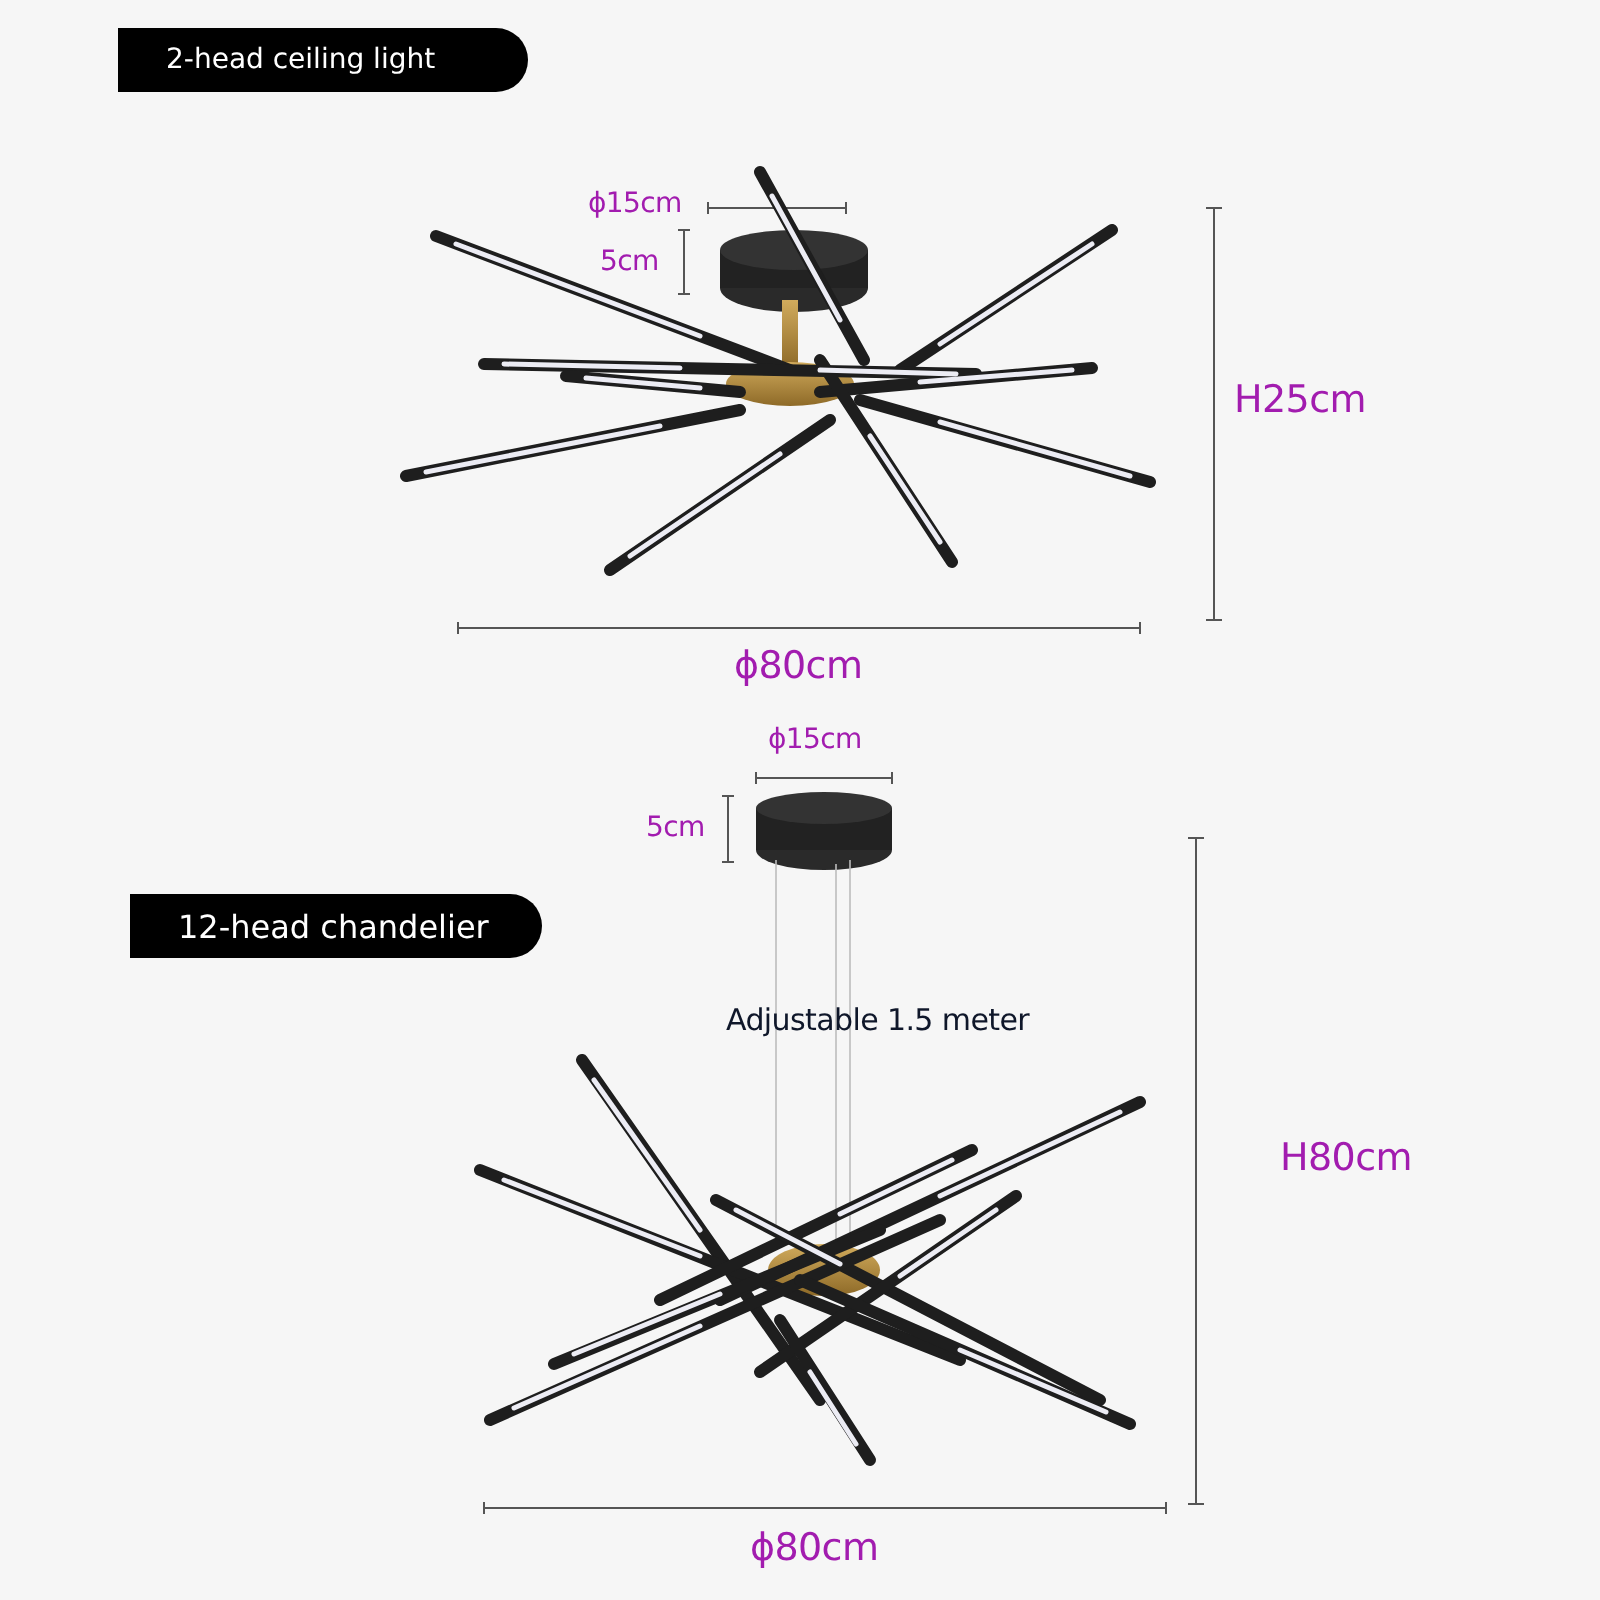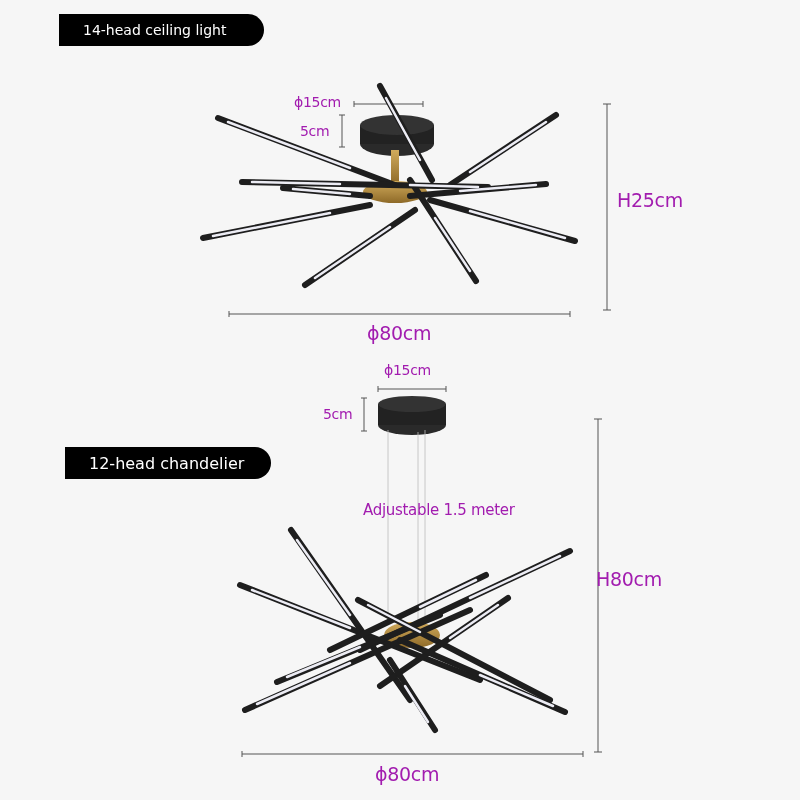--- a/index.html
+++ b/index.html
@@ -6,28 +6,28 @@
   body { width:800px; height:800px; background:#f6f6f6; position:relative; overflow:hidden;
          font-family:"Liberation Sans", sans-serif; }
   .badge { position:absolute; background:#000; color:#fff; font-family:"DejaVu Sans", sans-serif;
            font-size:14px; display:flex; align-items:center; padding-left:24px; box-sizing:border-box;
            border-radius:0 17px 17px 0; }
   .badge.b1 { left:59px; top:14px; width:205px; height:32px; }
   .badge.b2 { left:65px; top:447px; width:206px; height:32px; font-size:16px; }
   .dim { position:absolute; color:#a21caf; font-family:"DejaVu Sans", sans-serif; letter-spacing:-0.3px; }
   .d-big { font-size:19px; }
   .d-mid { font-size:14px; }
-  .d-note { font-size:15px; color:#a21caf; line-height:26px; }
+  .d-note { font-size:15px; color:#0f172a; line-height:26px; }
   svg.art { position:absolute; left:0; top:0; }
 </style>
 </head>
 <body>
 
 <div class="badge b1">
-  <span>14-head ceiling light</span>
+  <span>2-head ceiling light</span>
 </div>
 <div class="badge b2">
   <span>12-head chandelier</span>
 </div>
 
 <svg class="art" width="800" height="800">
   <defs>
     <linearGradient id="brass" x1="0" y1="0" x2="0" y2="1">
       <stop offset="0" stop-color="#d1ab5c"></stop>
         <stop offset="1" stop-color="#8e6a28"></stop>
@@ -139,17 +139,17 @@
   </g>
 </svg>
 
 <div class="dim d-mid" style="left:294px; top:94px;">ϕ15cm</div>
 <div class="dim d-mid" style="left:300px; top:123px;">5cm</div>
 <div class="dim d-big" style="left:617px; top:189px;">H25cm</div>
 <div class="dim d-big" style="left:367px; top:322px;">ϕ80cm</div>
 
 <div class="dim d-mid" style="left:384px; top:362px;">ϕ15cm</div>
 <div class="dim d-mid" style="left:323px; top:406px;">5cm</div>
-<div class="dim d-big" style="left:596px; top:568px;text-align:right;">H80cm</div>
+<div class="dim d-big" style="left:640px; top:568px;text-align:right;">H80cm</div>
 <div class="dim d-big" style="left:375px; top:763px;">ϕ80cm</div>
 <div class="dim d-note" style="left:363px; top:497px;">
   <div>Adjustable 1.5 meter</div>
 </div>
 
 </body></html>

